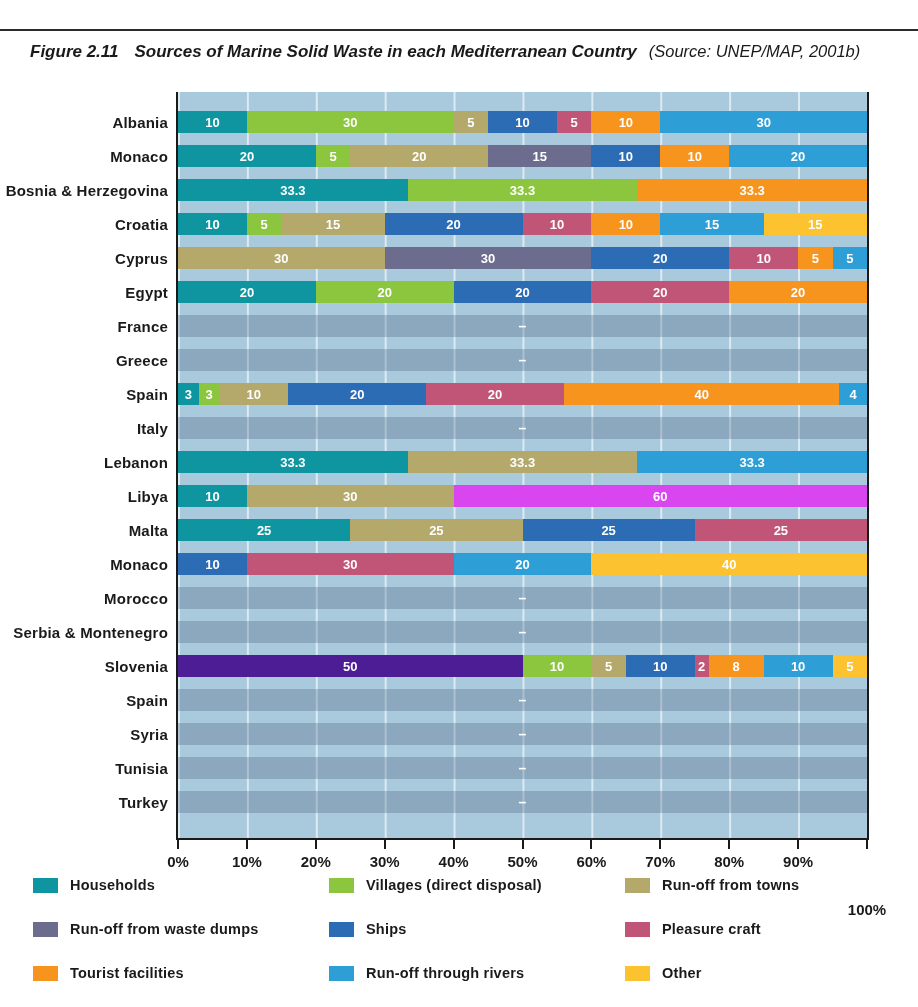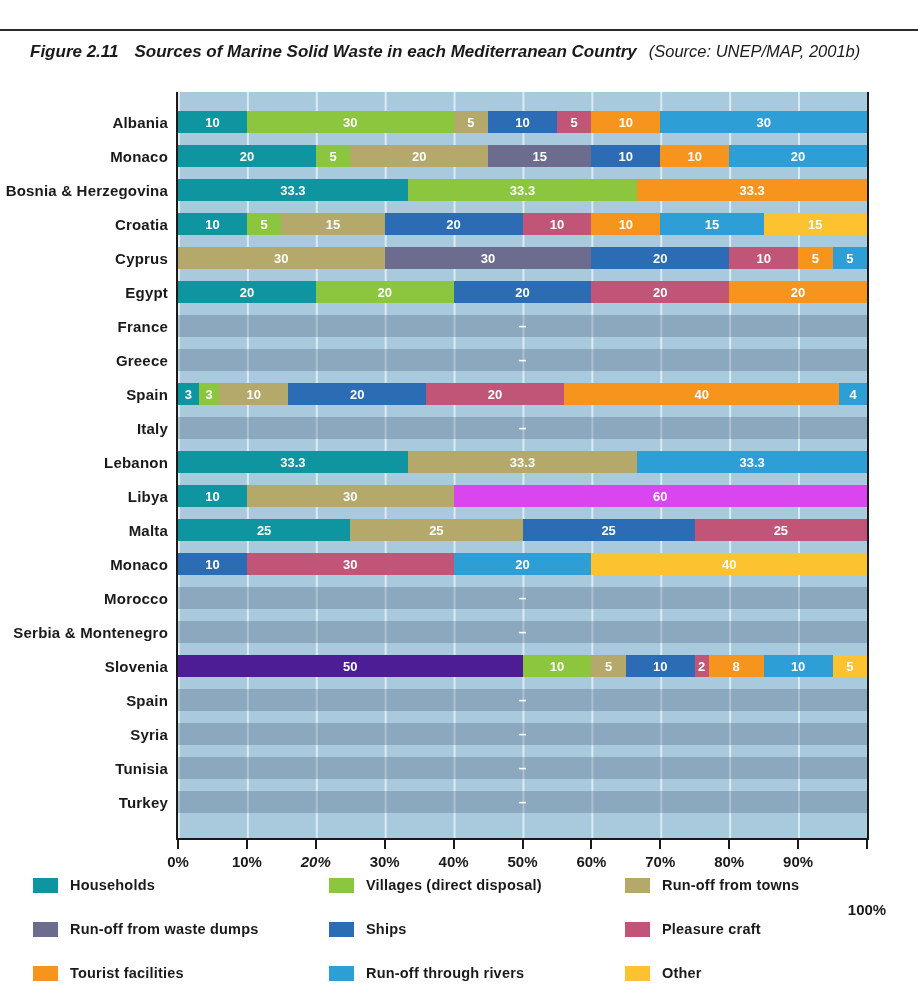--- a/index.html
+++ b/index.html
@@ -279,21 +279,21 @@
       <div class="tick" style="left: 50%;"></div>
       <div class="tick" style="left: 60%;"></div>
       <div class="tick" style="left: 70%;"></div>
       <div class="tick" style="left: 80%;"></div>
       <div class="tick" style="left: 90%;"></div>
       <div class="tick" style="left: 100%;"></div>
     </div>
   <div class="tick-labels">
       <div class="tick-label" style="left: 0%;">0%</div>
       <div class="tick-label" style="left: 10%;">10%</div>
-      <div class="tick-label" style="left: 20%; font-style: italic;">20%</div>
+      <div class="tick-label" style="left: 20%;">20%</div>
       <div class="tick-label" style="left: 30%;">30%</div>
       <div class="tick-label" style="left: 40%;">40%</div>
       <div class="tick-label" style="left: 50%;">50%</div>
       <div class="tick-label" style="left: 60%;">60%</div>
       <div class="tick-label" style="left: 70%;">70%</div>
       <div class="tick-label" style="left: 80%;">80%</div>
       <div class="tick-label" style="left: 90%;">90%</div>
       <div class="tick-label" style="left: 100%; margin-top: 48px;">100%</div>
     </div>
 </div>

